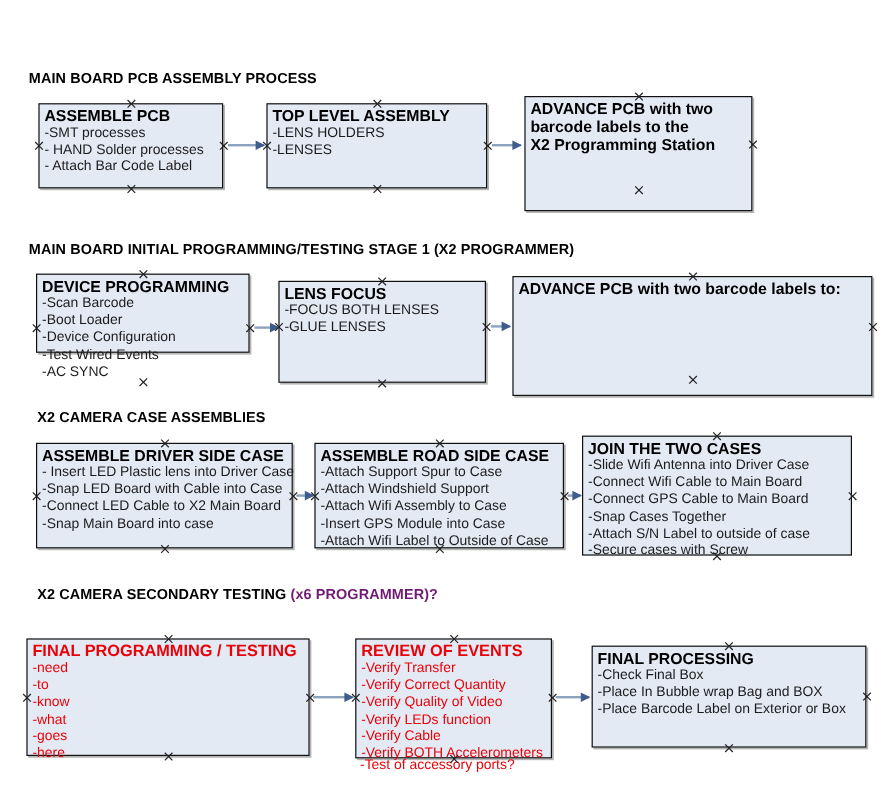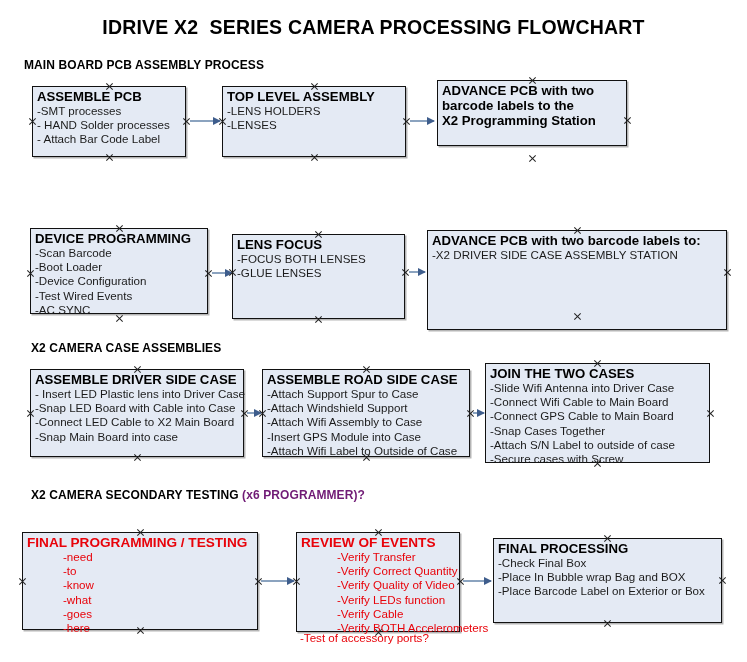--- a/index.html
+++ b/index.html
@@ -72,21 +72,21 @@
   .pbox .b-line {
     display: block;
     font-size: 11.6px;
     font-weight: normal;
     color: #1b1b1b;
     line-height: 14.2px;
     white-space: nowrap;
   }
   
   .pbox.red .b-title { color: #e8030a; font-size: 13.6px; }
-  .pbox.red .b-line  { color: #e8030a; margin-left: 36px; }
+  .pbox.red .b-line  { color: #e8030a; }
 
   
   .overflow-line {
     position: absolute;
     font-size: 11.6px;
     color: #e8030a;
     white-space: nowrap;
     line-height: 14.2px;
   }
 
@@ -128,21 +128,20 @@
     background: #222222;
   }
   .handle::before { transform: rotate(45deg); }
   .handle::after  { transform: rotate(-45deg); }
 </style>
 </head>
 <body>
 
 <div id="canvas">
 
-  <div class="doc-title">IDRIVE X2  SERIES CAMERA PROCESSING FLOWCHART</div>
 
   <div class="section-heading" style="left:24px; top:58px;">MAIN BOARD PCB ASSEMBLY PROCESS</div>
 
   <div class="pbox" style="left:32px; top:86px; width:154px; height:71px;">
     <span class="b-title">ASSEMBLE PCB</span>
     <span class="b-line">-SMT processes</span>
     <span class="b-line">- HAND Solder processes</span>
     <span class="b-line">- Attach Bar Code Label</span>
   </div>
   <div class="handle" style="left:109px; top:86px;"></div>
@@ -157,31 +156,32 @@
     <span class="b-line">-LENS HOLDERS</span>
     <span class="b-line">-LENSES</span>
   </div>
   <div class="handle" style="left:314px; top:86px;"></div>
   <div class="handle" style="left:314px; top:157px;"></div>
   <div class="handle" style="left:222px; top:121px;"></div>
   <div class="handle" style="left:406px; top:121px;"></div>
 
   <div class="arrow" style="left:410px; top:120px; width:24px;"></div>
 
-  <div class="pbox" style="left:437px; top:80px; width:190px; height:66px;">
+  <div class="pbox" style="left:437px; top:80px; width:190px; height:96px;">
     <span class="b-title">ADVANCE PCB with two</span>
     <span class="b-title">barcode labels to the</span>
     <span class="b-title"> X2 Programming Station</span>
   </div>
   <div class="handle" style="left:532px; top:80px;"></div>
   <div class="handle" style="left:532px; top:158px;"></div>
   <div class="handle" style="left:627px; top:120px;"></div>
 
-
-  <div class="pbox" style="left:30px; top:228px; width:178px; height:86px;">
+  <div class="section-heading" style="left:24px; top:201px;">MAIN BOARD INITIAL PROGRAMMING/TESTING STAGE 1 (X2 PROGRAMMER)</div>
+
+  <div class="pbox" style="left:30px; top:228px; width:178px; height:66px;">
     <span class="b-title">DEVICE PROGRAMMING</span>
     <span class="b-line">-Scan Barcode</span>
     <span class="b-line">-Boot Loader</span>
     <span class="b-line">-Device Configuration</span>
     <span class="b-line">-Test Wired Events</span>
     <span class="b-line">-AC SYNC</span>
   </div>
   <div class="handle" style="left:119px; top:228px;"></div>
   <div class="handle" style="left:119px; top:318px;"></div>
   <div class="handle" style="left:30px; top:273px;"></div>
@@ -196,21 +196,20 @@
   </div>
   <div class="handle" style="left:318px; top:234px;"></div>
   <div class="handle" style="left:318px; top:319px;"></div>
   <div class="handle" style="left:232px; top:272px;"></div>
   <div class="handle" style="left:405px; top:272px;"></div>
 
   <div class="arrow" style="left:409px; top:271px; width:16px;"></div>
 
   <div class="pbox" style="left:427px; top:230px; width:300px; height:100px;">
     <span class="b-title">ADVANCE PCB with two barcode labels to:</span>
-    <span class="b-line">-X2 DRIVER  SIDE  CASE  ASSEMBLY STATION</span>
   </div>
   <div class="handle" style="left:577px; top:230px;"></div>
   <div class="handle" style="left:577px; top:316px;"></div>
   <div class="handle" style="left:727px; top:272px;"></div>
 
   <div class="section-heading" style="left:31px; top:341px;">X2 CAMERA CASE ASSEMBLIES</div>
 
   <div class="pbox" style="left:30px; top:369px; width:214px; height:88px;">
     <span class="b-title">ASSEMBLE DRIVER SIDE CASE</span>
     <span class="b-line">- Insert LED Plastic lens into Driver Case</span>

